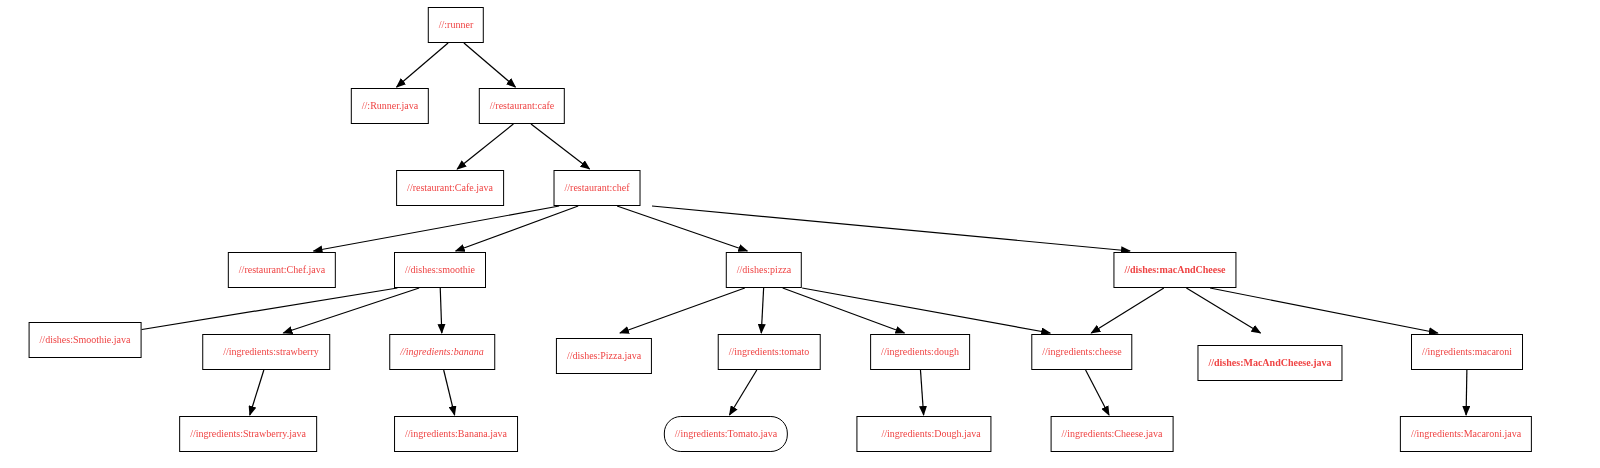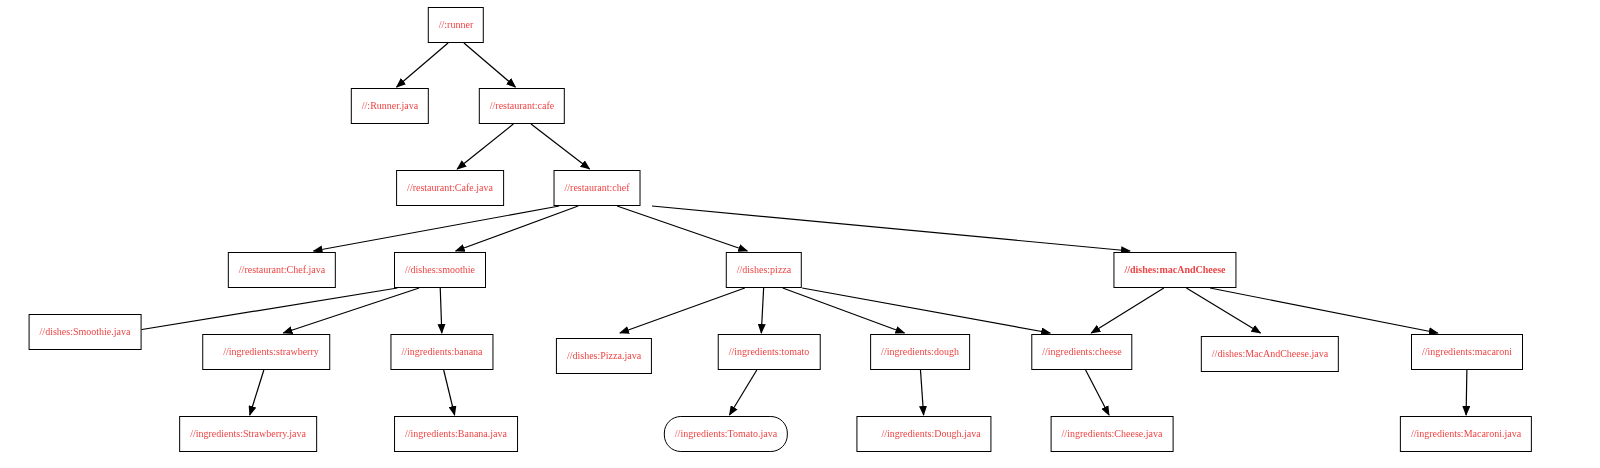--- a/index.html
+++ b/index.html
@@ -78,28 +78,28 @@
   <div>
       <div class="node" style="left: 456px; top: 7px; background: rgb(255, 255, 255); border-color: rgb(0, 0, 0);">//:runner</div>
       <div class="node" style="left: 390px; top: 88px; background: rgb(255, 255, 255); border-color: rgb(0, 0, 0);">//:Runner.java</div>
       <div class="node" style="left: 522px; top: 88px; background: rgb(255, 255, 255); border-color: rgb(0, 0, 0);">//restaurant:cafe</div>
       <div class="node" style="left: 450px; top: 170px; background: rgb(255, 255, 255); border-color: rgb(0, 0, 0);">//restaurant:Cafe.java</div>
       <div class="node" style="left: 597px; top: 170px; background: rgb(255, 255, 255); border-color: rgb(0, 0, 0);">//restaurant:chef</div>
       <div class="node" style="left: 282px; top: 252px; background: rgb(255, 255, 255); border-color: rgb(0, 0, 0);">//restaurant:Chef.java</div>
       <div class="node" style="left: 440px; top: 252px; background: rgb(255, 255, 255); border-color: rgb(0, 0, 0);">//dishes:smoothie</div>
       <div class="node" style="left: 764px; top: 252px; background: rgb(255, 255, 255); border-color: rgb(0, 0, 0);">//dishes:pizza</div>
       <div class="node" style="left: 1175px; top: 252px; background: rgb(255, 255, 255); border-color: rgb(0, 0, 0); font-weight: bold;">//dishes:macAndCheese</div>
-      <div class="node" style="left: 85px; top: 314px; background: rgb(255, 255, 255); border-color: rgb(0, 0, 0);">//dishes:Smoothie.java</div>
+      <div class="node" style="left: 85px; top: 322px; background: rgb(255, 255, 255); border-color: rgb(0, 0, 0);">//dishes:Smoothie.java</div>
       <div class="node" style="left: 266px; top: 334px; background: rgb(255, 255, 255); border-color: rgb(0, 0, 0); padding-left: 20px;">//ingredients:strawberry</div>
-      <div class="node" style="left: 442px; top: 334px; background: rgb(255, 255, 255); border-color: rgb(0, 0, 0);">//ingredients:banana</div>
+      <div class="node" style="left: 442px; top: 334px; background: rgb(255, 255, 255); border-color: rgb(0, 0, 0); font-style: italic;">//ingredients:banana</div>
       <div class="node" style="left: 604px; top: 338px; background: rgb(255, 255, 255); border-color: rgb(0, 0, 0);">//dishes:Pizza.java</div>
       <div class="node" style="left: 761px; top: 334px; background: rgb(255, 255, 255); border-color: rgb(0, 0, 0); margin-left: 8px;">//ingredients:tomato</div>
       <div class="node" style="left: 920px; top: 334px; background: rgb(255, 255, 255); border-color: rgb(0, 0, 0);">//ingredients:dough</div>
       <div class="node" style="left: 1082px; top: 334px; background: rgb(255, 255, 255); border-color: rgb(0, 0, 0);">//ingredients:cheese</div>
-      <div class="node" style="left: 1270px; top: 336px; background: rgb(255, 255, 255); border-color: rgb(0, 0, 0);">//dishes:MacAndCheese.java</div>
+      <div class="node" style="left: 1270px; top: 345px; background: rgb(255, 255, 255); border-color: rgb(0, 0, 0); font-weight: bold;">//dishes:MacAndCheese.java</div>
       <div class="node" style="left: 1467px; top: 334px; background: rgb(255, 255, 255); border-color: rgb(0, 0, 0);">//ingredients:macaroni</div>
       <div class="node" style="left: 248px; top: 416px; background: rgb(255, 255, 255); border-color: rgb(0, 0, 0);">//ingredients:Strawberry.java</div>
       <div class="node" style="left: 456px; top: 416px; background: rgb(255, 255, 255); border-color: rgb(0, 0, 0);">//ingredients:Banana.java</div>
       <div class="node" style="left: 726px; top: 416px; background: rgb(255, 255, 255); border-color: rgb(0, 0, 0); border-radius: 17px;">//ingredients:Tomato.java</div>
       <div class="node" style="left: 924px; top: 416px; background: rgb(255, 255, 255); border-color: rgb(0, 0, 0); padding-left: 24px;">//ingredients:Dough.java</div>
       <div class="node" style="left: 1112px; top: 416px; background: rgb(255, 255, 255); border-color: rgb(0, 0, 0);">//ingredients:Cheese.java</div>
       <div class="node" style="left: 1466px; top: 416px; background: rgb(255, 255, 255); border-color: rgb(0, 0, 0);">//ingredients:Macaroni.java</div>
     </div>
 </div>
 

